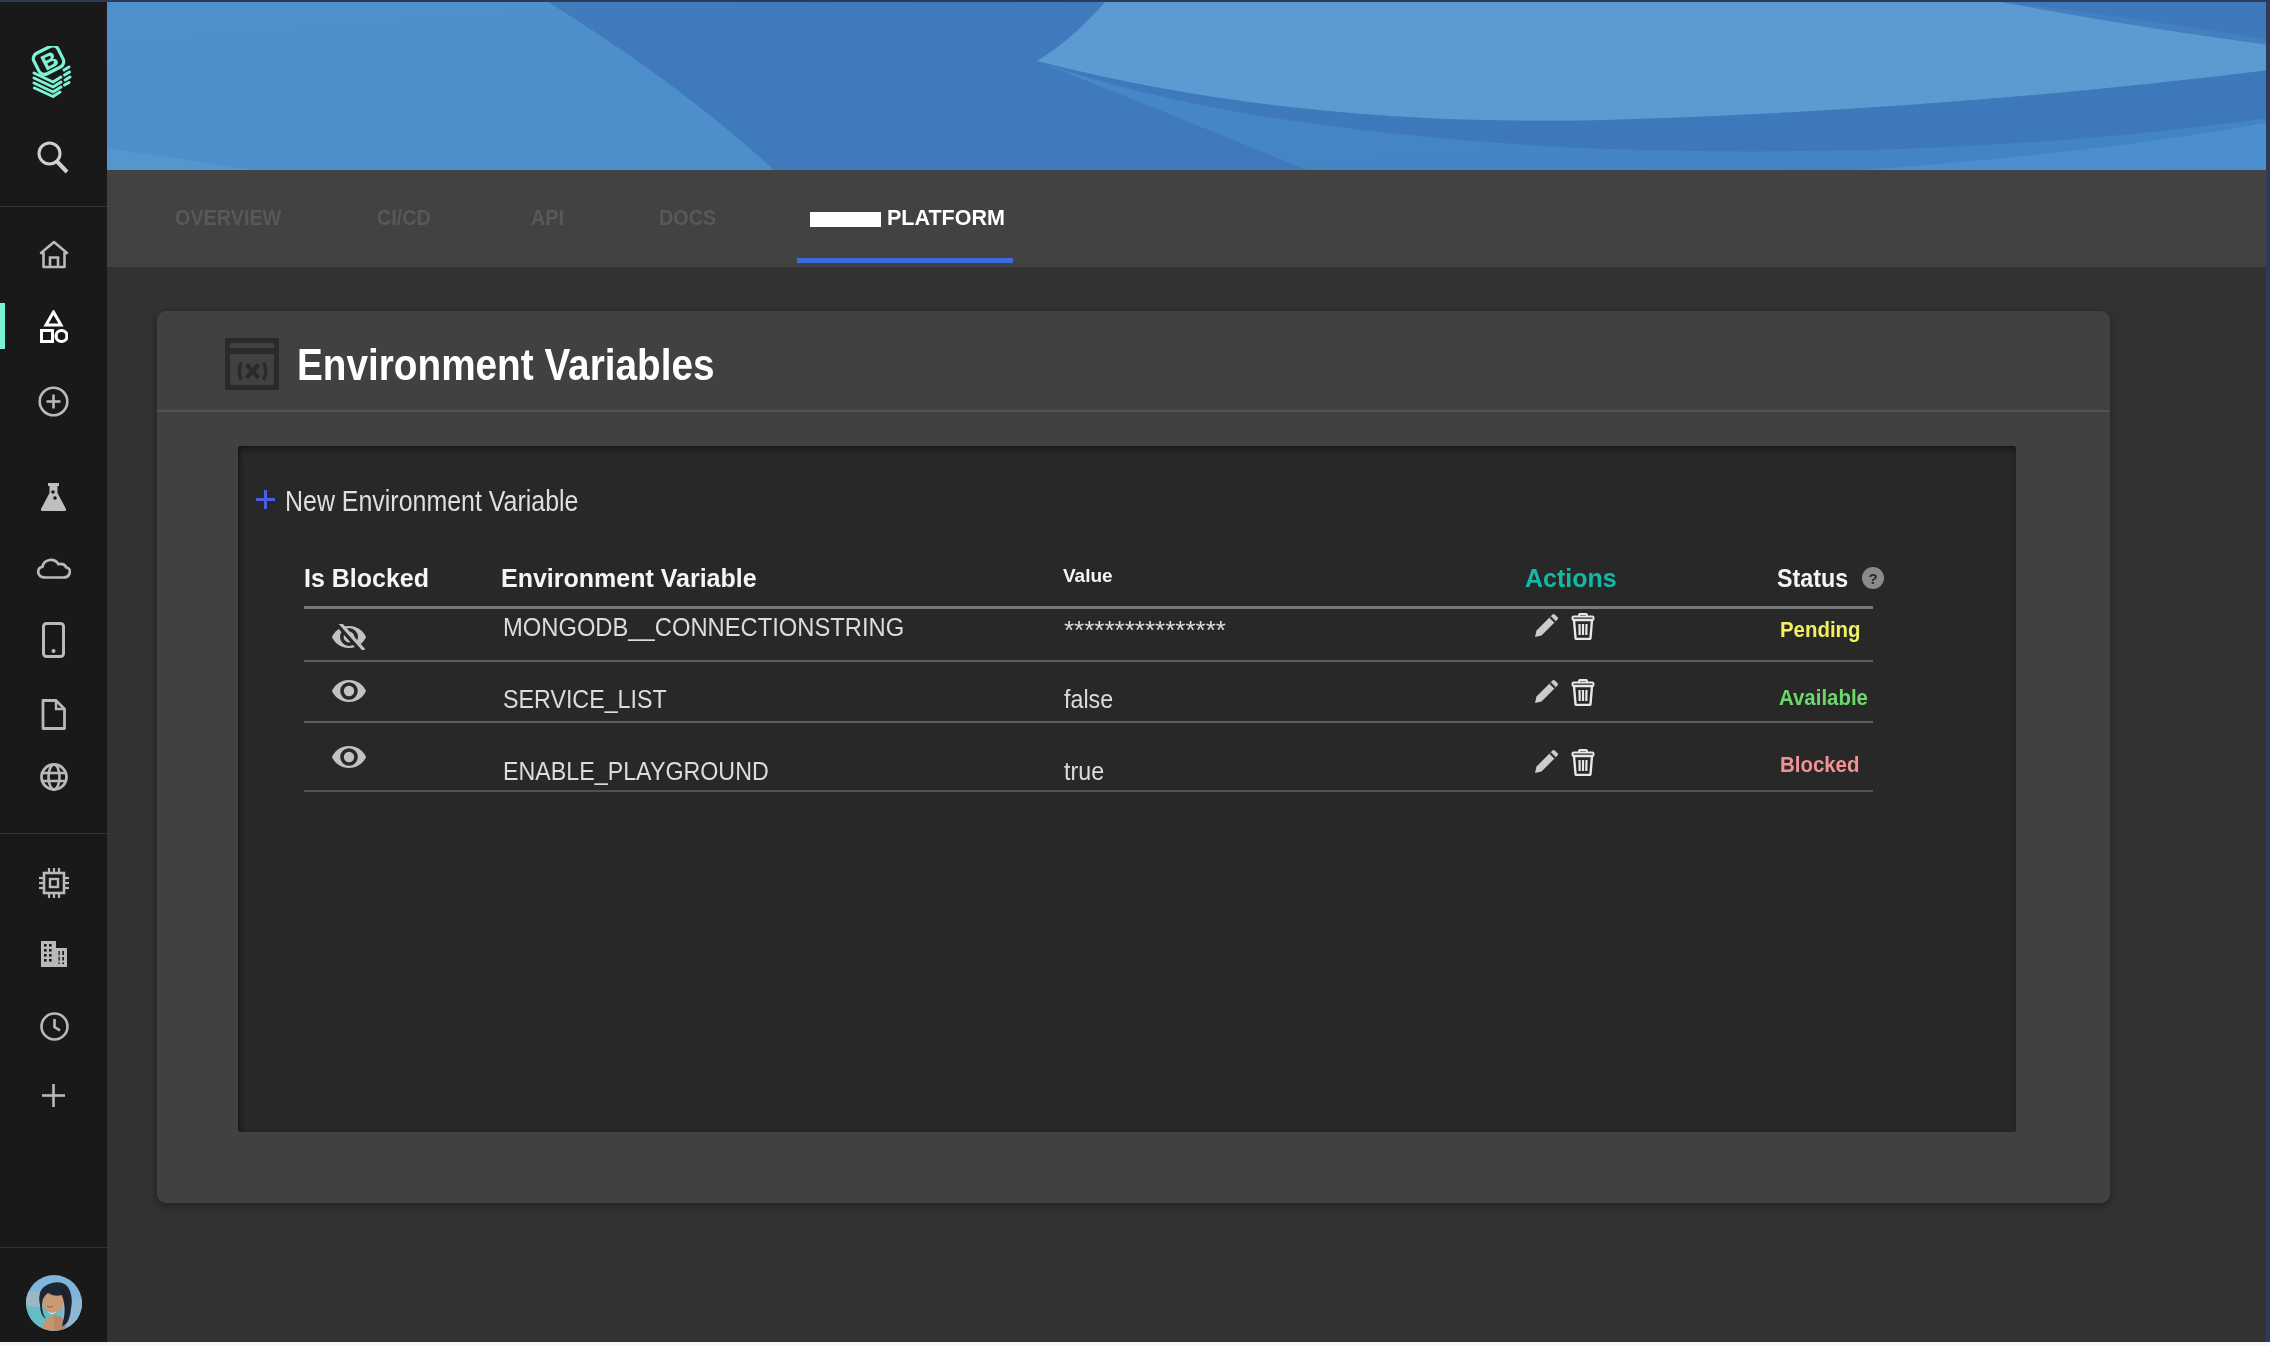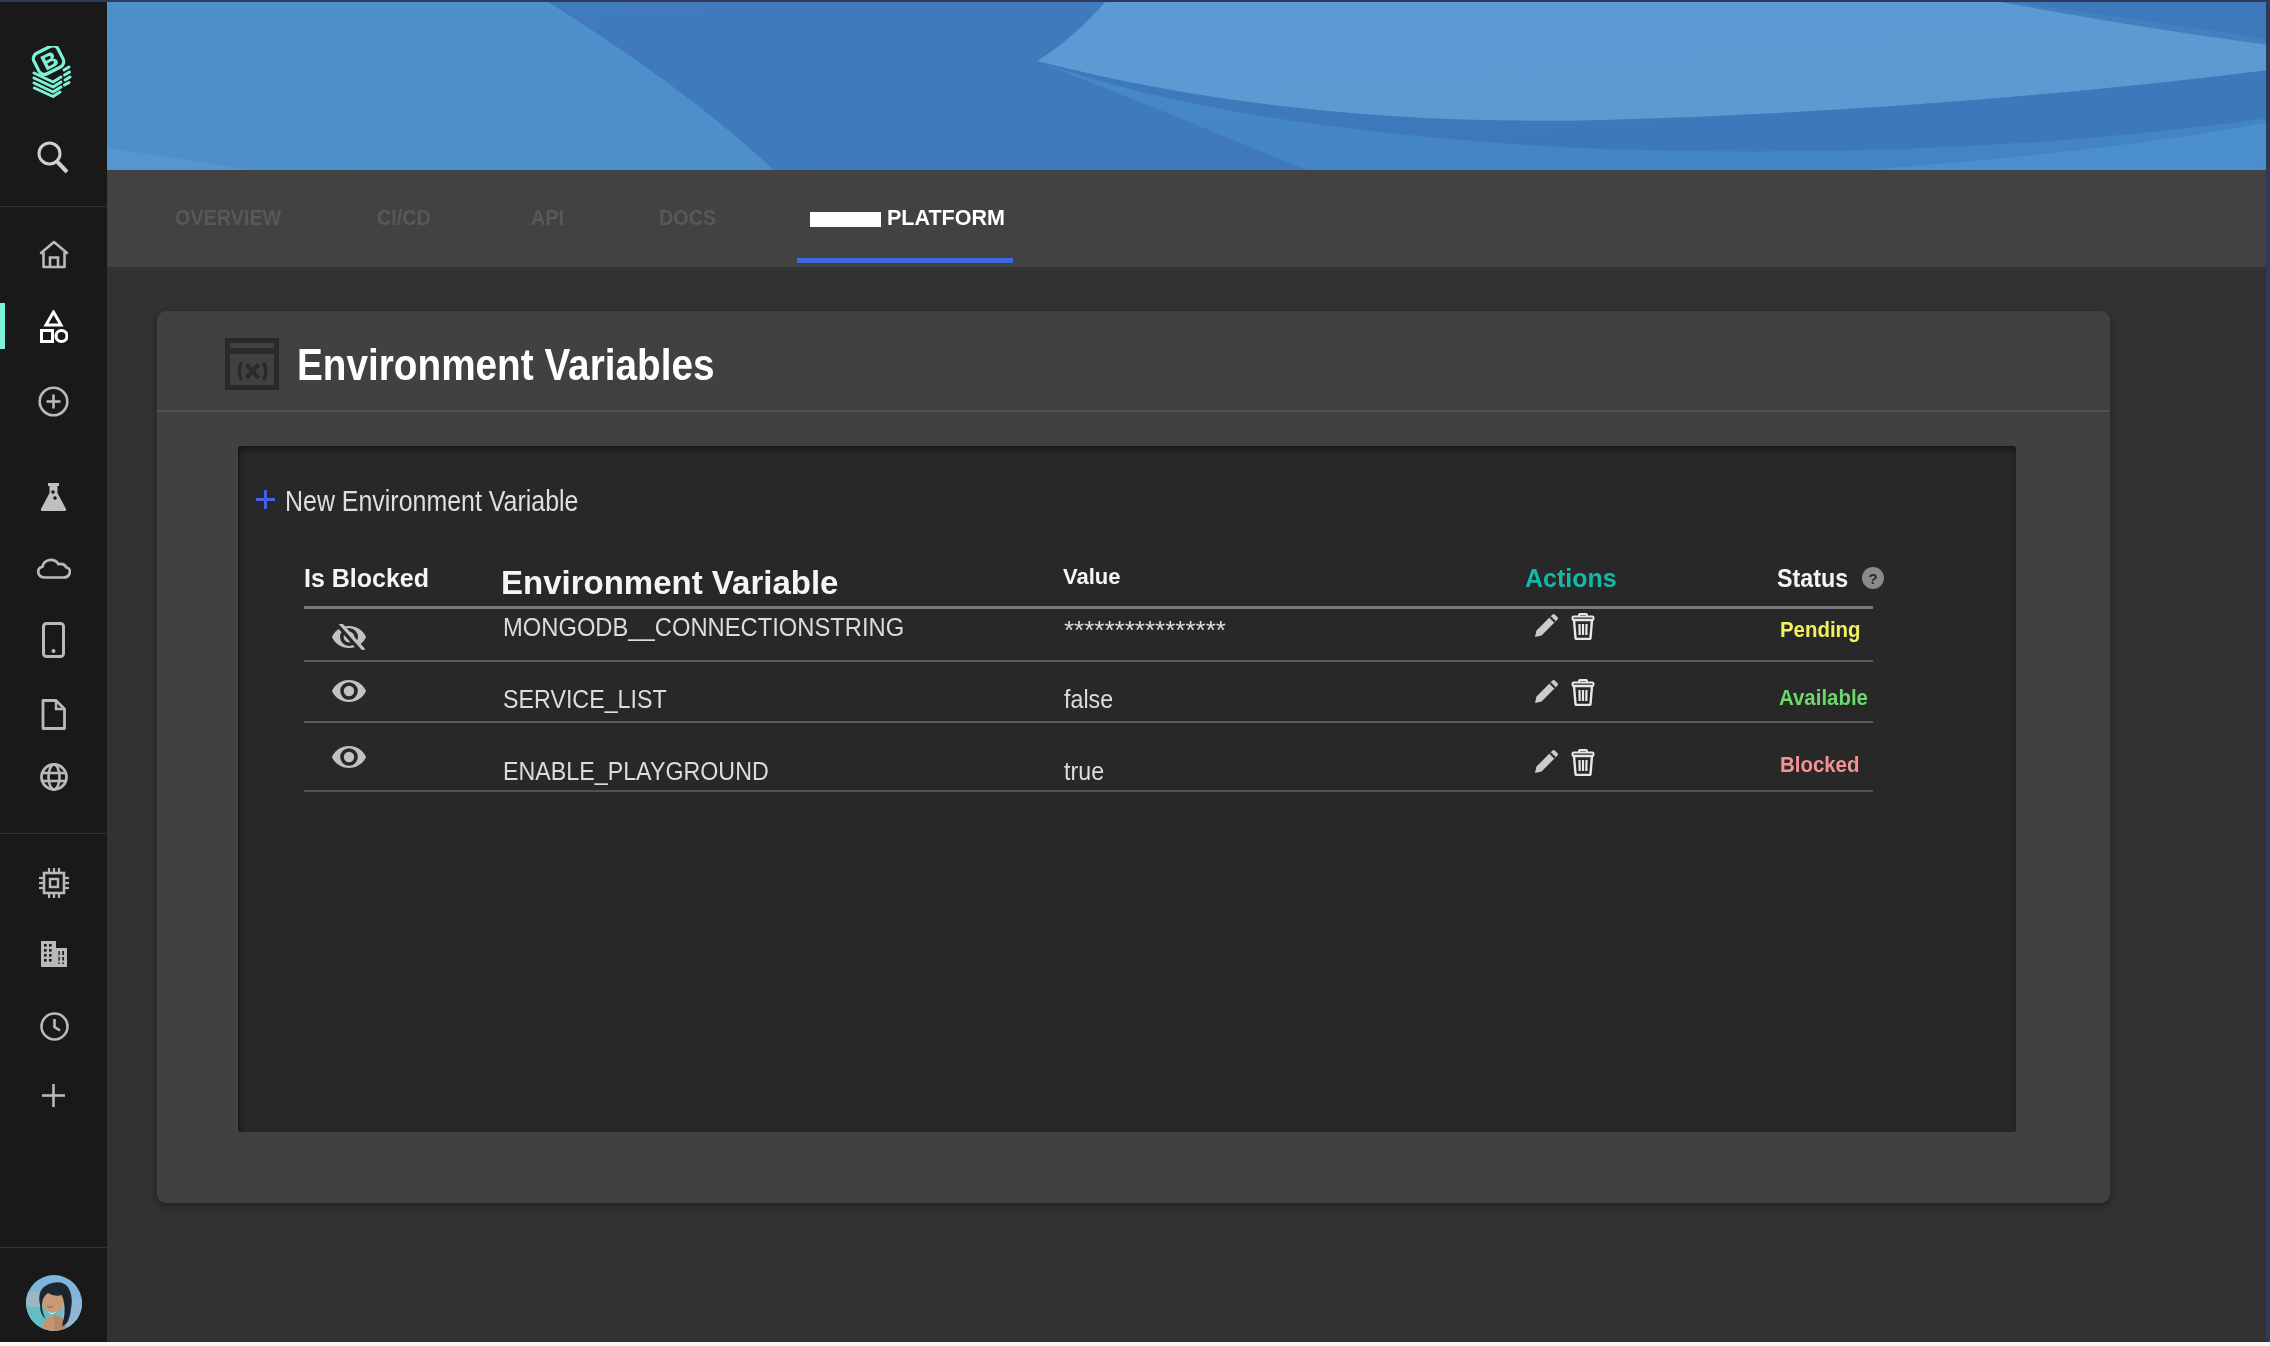--- a/index.html
+++ b/index.html
@@ -66,22 +66,22 @@
 
 <div class="abs" style="left:256px;top:490px;">
 <svg width="19" height="19" viewBox="0 0 19 19">
   <line x1="9.5" y1="0" x2="9.5" y2="19" stroke="#4a5fe8" stroke-width="3"></line>
   <line x1="0" y1="9.5" x2="19" y2="9.5" stroke="#4a5fe8" stroke-width="3"></line>
 </svg>
 </div>
 <div class="abs" style="left:285px;top:487px;color:#dfdfdf;font-size:29px;line-height:1;transform:translateZ(0) scaleX(0.86);transform-origin:left top;">New Environment Variable</div>
 
 <div class="abs" style="left:304px;top:566px;color:#f5f5f5;font-size:25px;font-weight:bold;line-height:1;">Is Blocked</div>
-<div class="abs" style="left:501px;top:566px;color:#f5f5f5;font-size:33px;font-weight:bold;line-height:1;">Environment Variable</div>
-<div class="abs" style="left:1063px;top:566px;color:#f5f5f5;font-size:22px;font-weight:bold;line-height:1;">Value</div>
+<div class="abs" style="left:501px;top:566px;color:#f5f5f5;font-size:25px;font-weight:bold;line-height:1;">Environment Variable</div>
+<div class="abs" style="left:1063px;top:566px;color:#f5f5f5;font-size:19px;font-weight:bold;line-height:1;">Value</div>
 <div class="abs" style="left:1525px;top:566px;color:#14b8a6;font-size:25px;font-weight:bold;line-height:1;">Actions</div>
 <div class="abs" style="left:1777px;top:566px;color:#f5f5f5;font-size:25px;font-weight:bold;line-height:1;transform:translateZ(0) scaleX(0.93);transform-origin:left top;">Status</div>
 
 <div class="abs" style="left:1861px;top:566px;">
 <svg width="24" height="24" viewBox="0 0 24 24">
   <circle cx="12" cy="12" r="11" fill="#8a8a8a"></circle>
   <text x="12" y="17.5" font-family="Liberation Sans" font-size="15" font-weight="bold" fill="#272727" text-anchor="middle">?</text>
 </svg>
 </div>
 

